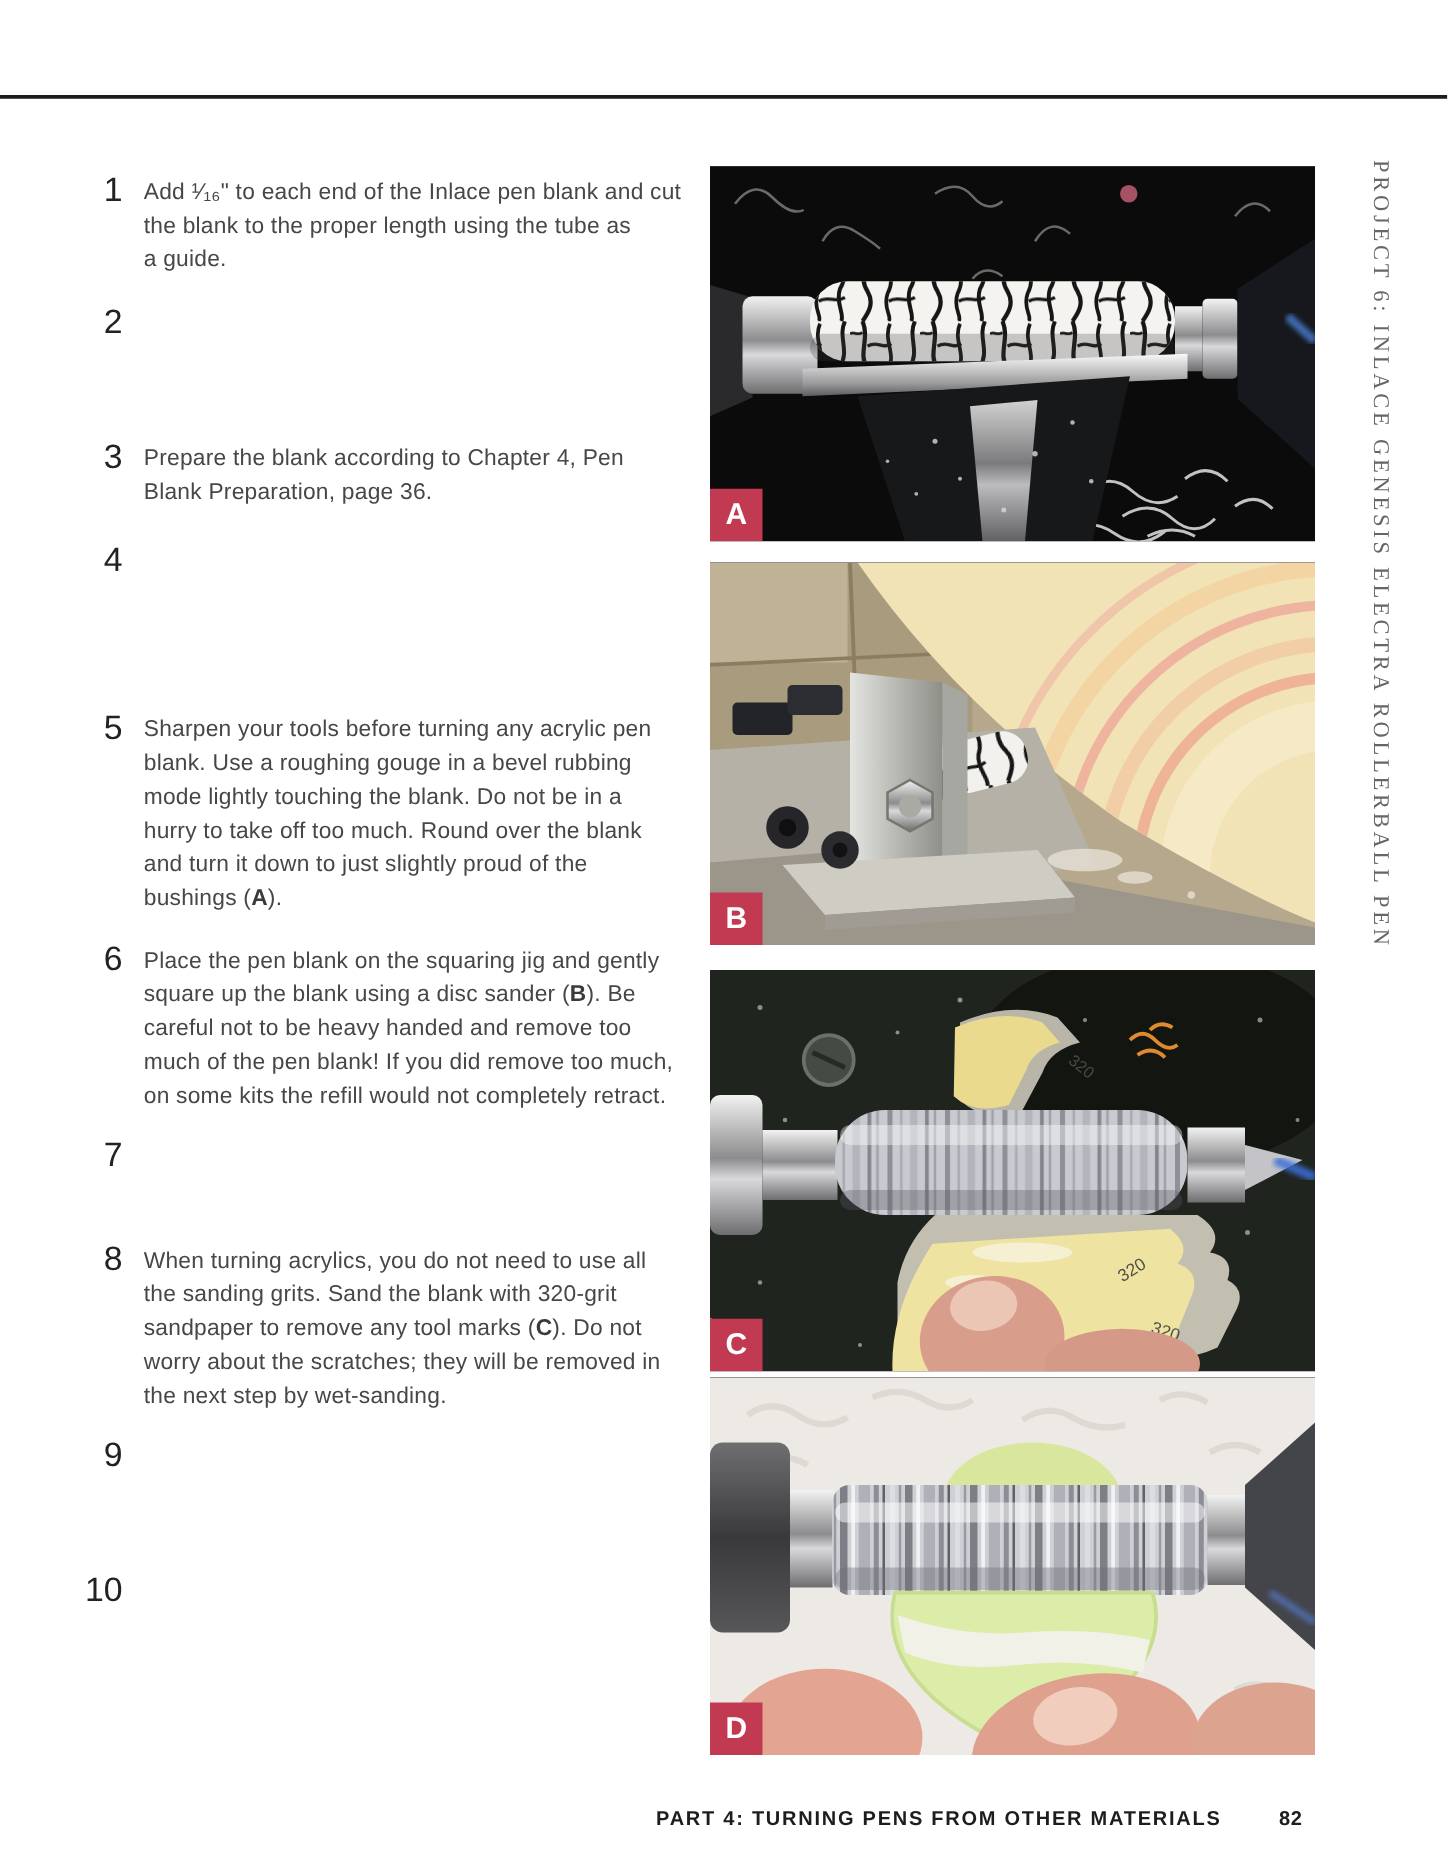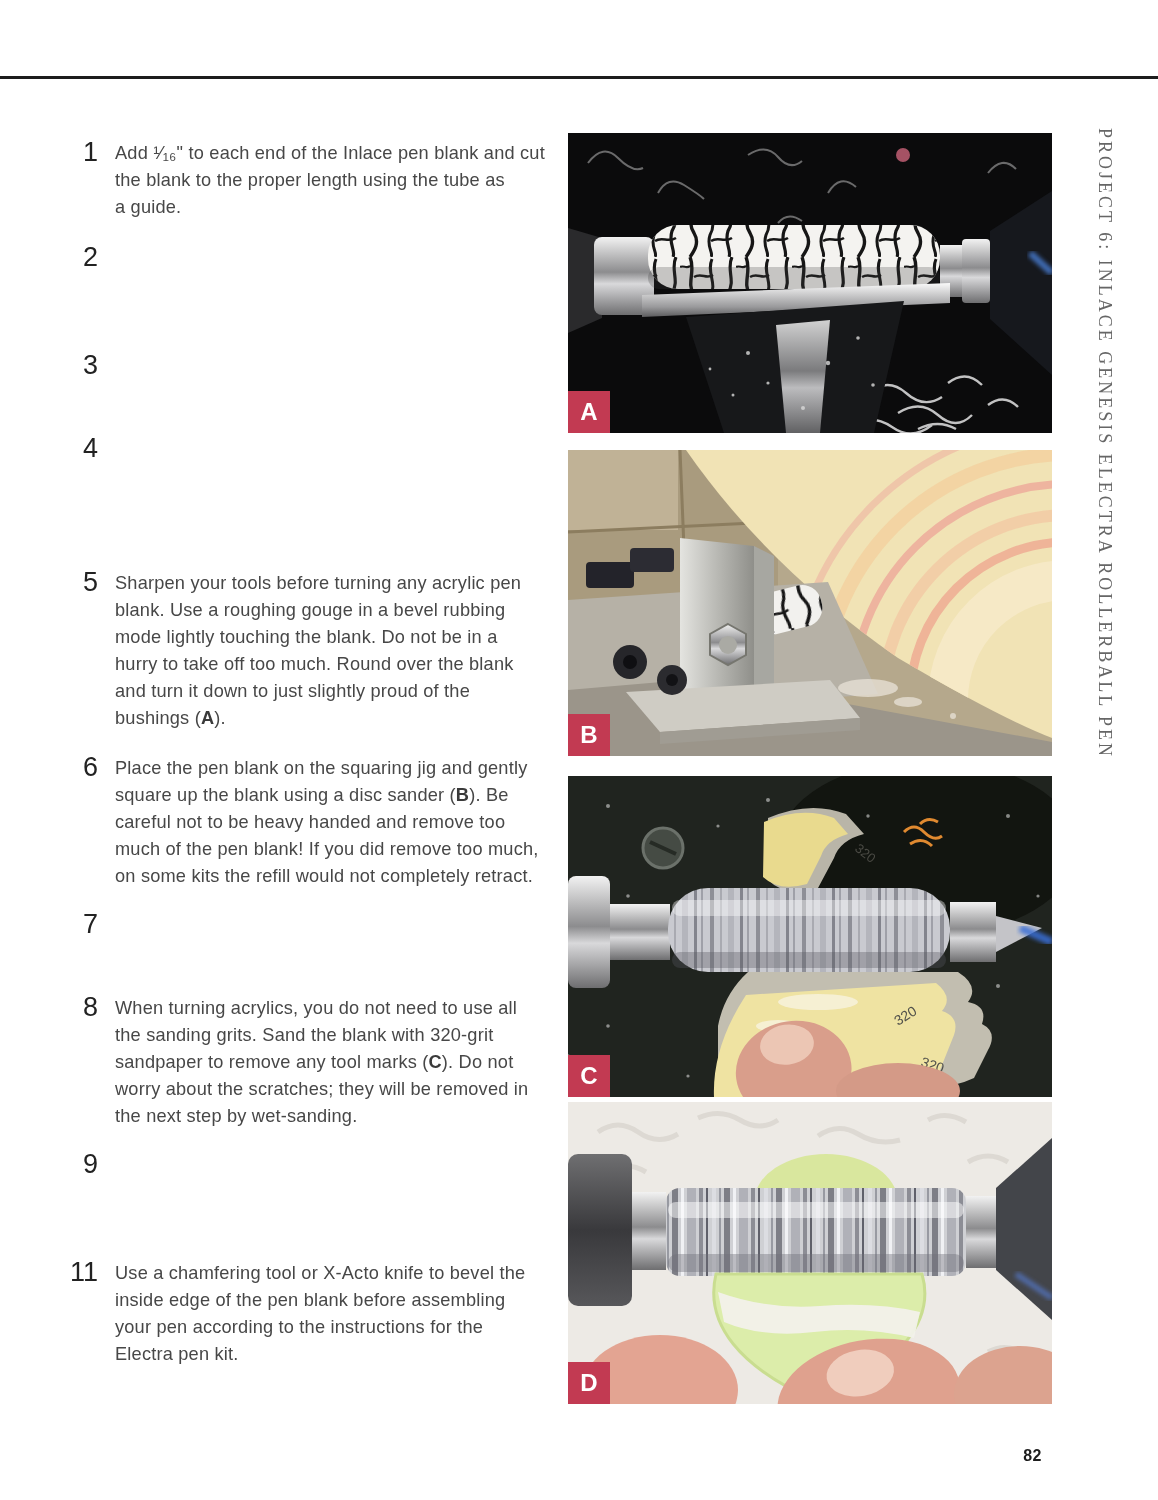--- a/index.html
+++ b/index.html
@@ -43,20 +43,22 @@
         <span class="step-number">1</span>
         <div class="step-text"><span>Add ¹⁄₁₆" to each end of the Inlace pen blank and cut
 the blank to the proper length using the tube as
 a guide.</span></div>
       </div>
       <div class="step" style="top: 245px;">
         <span class="step-number">2</span>
       </div>
       <div class="step" style="top: 353px;">
         <span class="step-number">3</span>
+        <div class="step-text"><span>Prepare the blank according to Chapter 4, Pen
+Blank Preparation, page 36.</span></div>
       </div>
       <div class="step" style="top: 436px;">
         <span class="step-number">4</span>
       </div>
       <div class="step" style="top: 570px;">
         <span class="step-number">5</span>
         <div class="step-text"><span>Sharpen your tools before turning any acrylic pen
 blank. Use a roughing gouge in a bevel rubbing
 mode lightly touching the blank. Do not be in a
 hurry to take off too much. Round over the blank
@@ -79,25 +81,21 @@
         <div class="step-text"><span>When turning acrylics, you do not need to use all
 the sanding grits. Sand the blank with 320-grit
 sandpaper to remove any tool marks (</span><span class="bold-ref">C</span><span>). Do not
 worry about the scratches; they will be removed in
 the next step by wet-sanding.</span></div>
       </div>
       <div class="step" style="top: 1152px;">
         <span class="step-number">9</span>
       </div>
       <div class="step" style="top: 1260px;">
-        <span class="step-number">11</span>
-        <div class="step-text"><span>Use a chamfering tool or X-Acto knife to bevel the
-inside edge of the pen blank before assembling
-your pen according to the instructions for the
-Electra pen kit.</span></div>
+        <span class="step-number">10</span>
       </div>
     </div>
 
   <figure class="photo" style="top:133px;height:300px;margin:0;">
     <svg viewBox="0 0 484 300" width="484" height="300">
       <defs>
         <linearGradient id="chromeV" x1="0" y1="0" x2="0" y2="1">
           <stop offset="0" stop-color="#f2f2f2"></stop>
             <stop offset=".45" stop-color="#8c8c8e"></stop>
           <stop offset=".6" stop-color="#d9d9db"></stop>
@@ -344,15 +342,16 @@
         <ellipse cx="296" cy="270" rx="34" ry="23" fill="#f0cdbd"></ellipse>
       </g>
       <ellipse cx="452" cy="292" rx="66" ry="48" fill="#dca38f"></ellipse>
     </svg>
     <div class="badge" style="background: rgb(194, 58, 82);">D</div>
   </figure>
 
   <div class="sidebar-title">PROJECT 6: INLACE GENESIS ELECTRA ROLLERBALL PEN</div>
 
   <div class="footer">
+    <span>PART 4: TURNING PENS FROM OTHER MATERIALS</span>
     <span class="page-num">82</span>
   </div>
 </div>
 
 </body></html>

